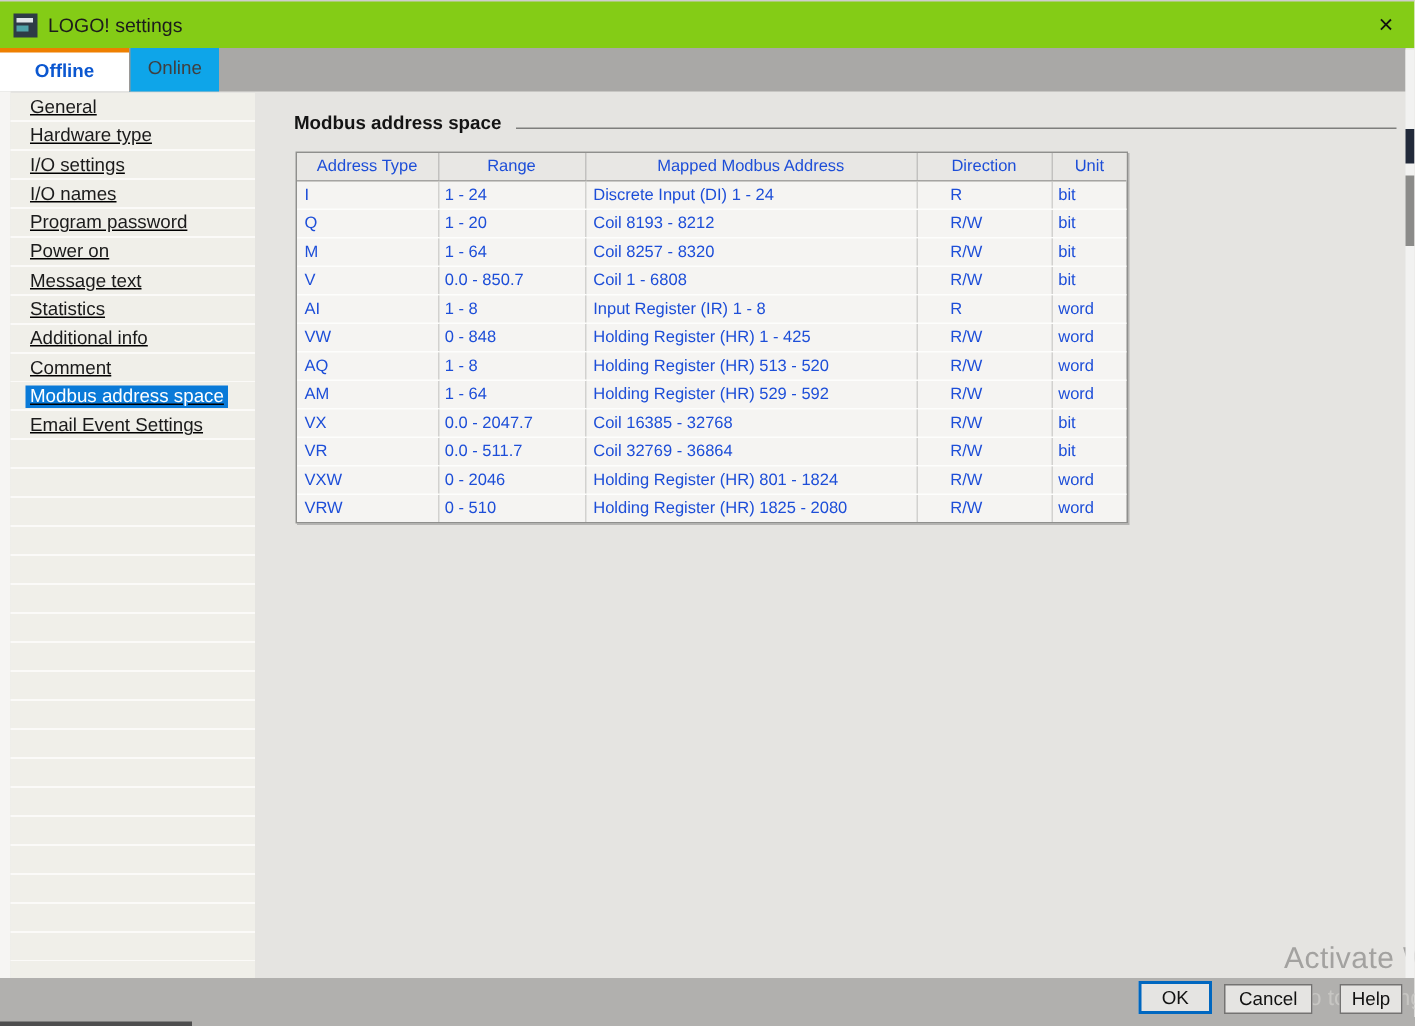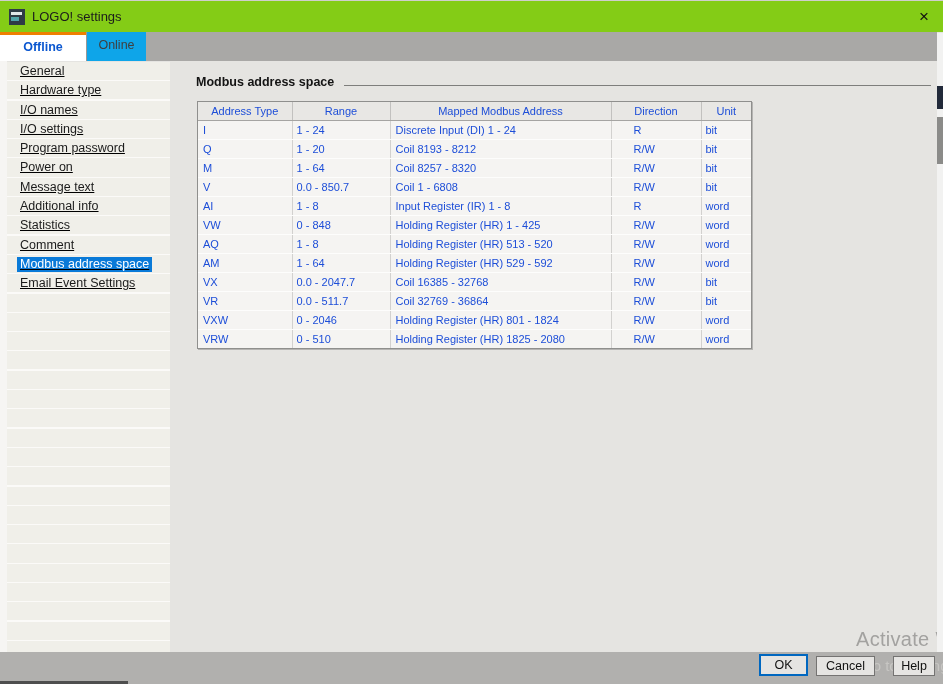--- a/index.html
+++ b/index.html
@@ -105,39 +105,39 @@
   <div class="sidebar">
     <ul>
 
     <li>
         <span>General</span>
       </li>
         <li>
         <span>Hardware type</span>
       </li>
         <li>
+        <span>I/O settings</span>
+      </li>
+        <li>
         <span>I/O names</span>
       </li>
         <li>
-        <span>I/O settings</span>
-      </li>
-        <li>
         <span>Program password</span>
       </li>
         <li>
         <span>Power on</span>
       </li>
         <li>
         <span>Message text</span>
       </li>
         <li>
+        <span>Statistics</span>
+      </li>
+        <li>
         <span>Additional info</span>
-      </li>
-        <li>
-        <span>Statistics</span>
       </li>
         <li>
         <span>Comment</span>
       </li>
         <li class="active">
         <span>Modbus address space</span>
       </li>
         <li>
         <span>Email Event Settings</span>
       </li>

